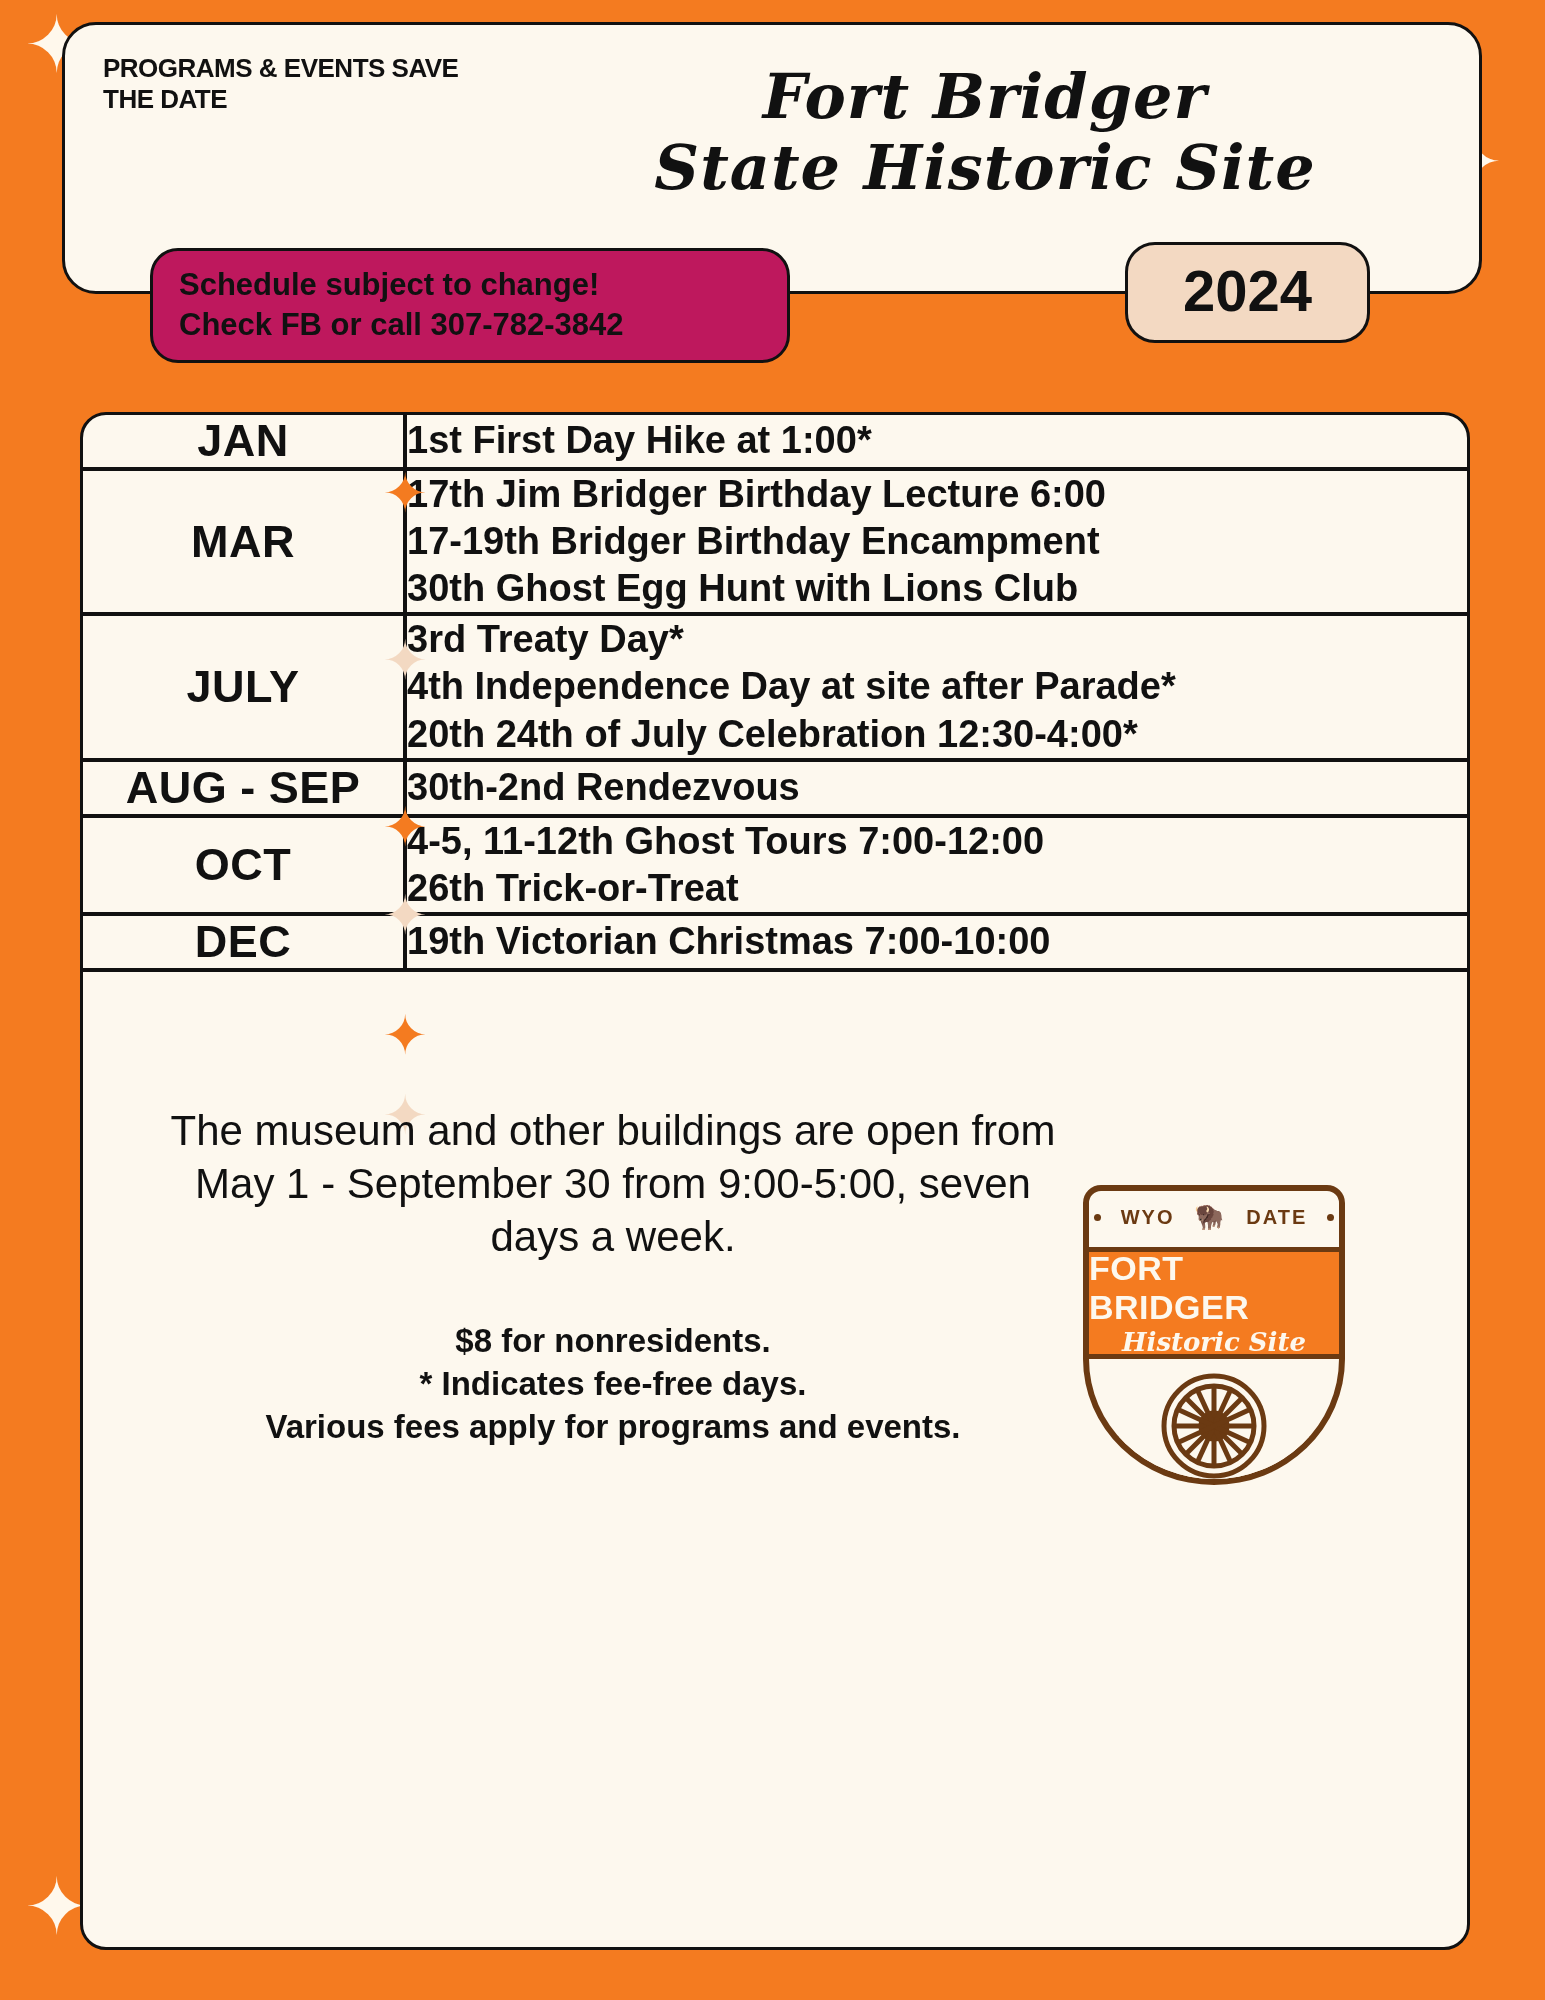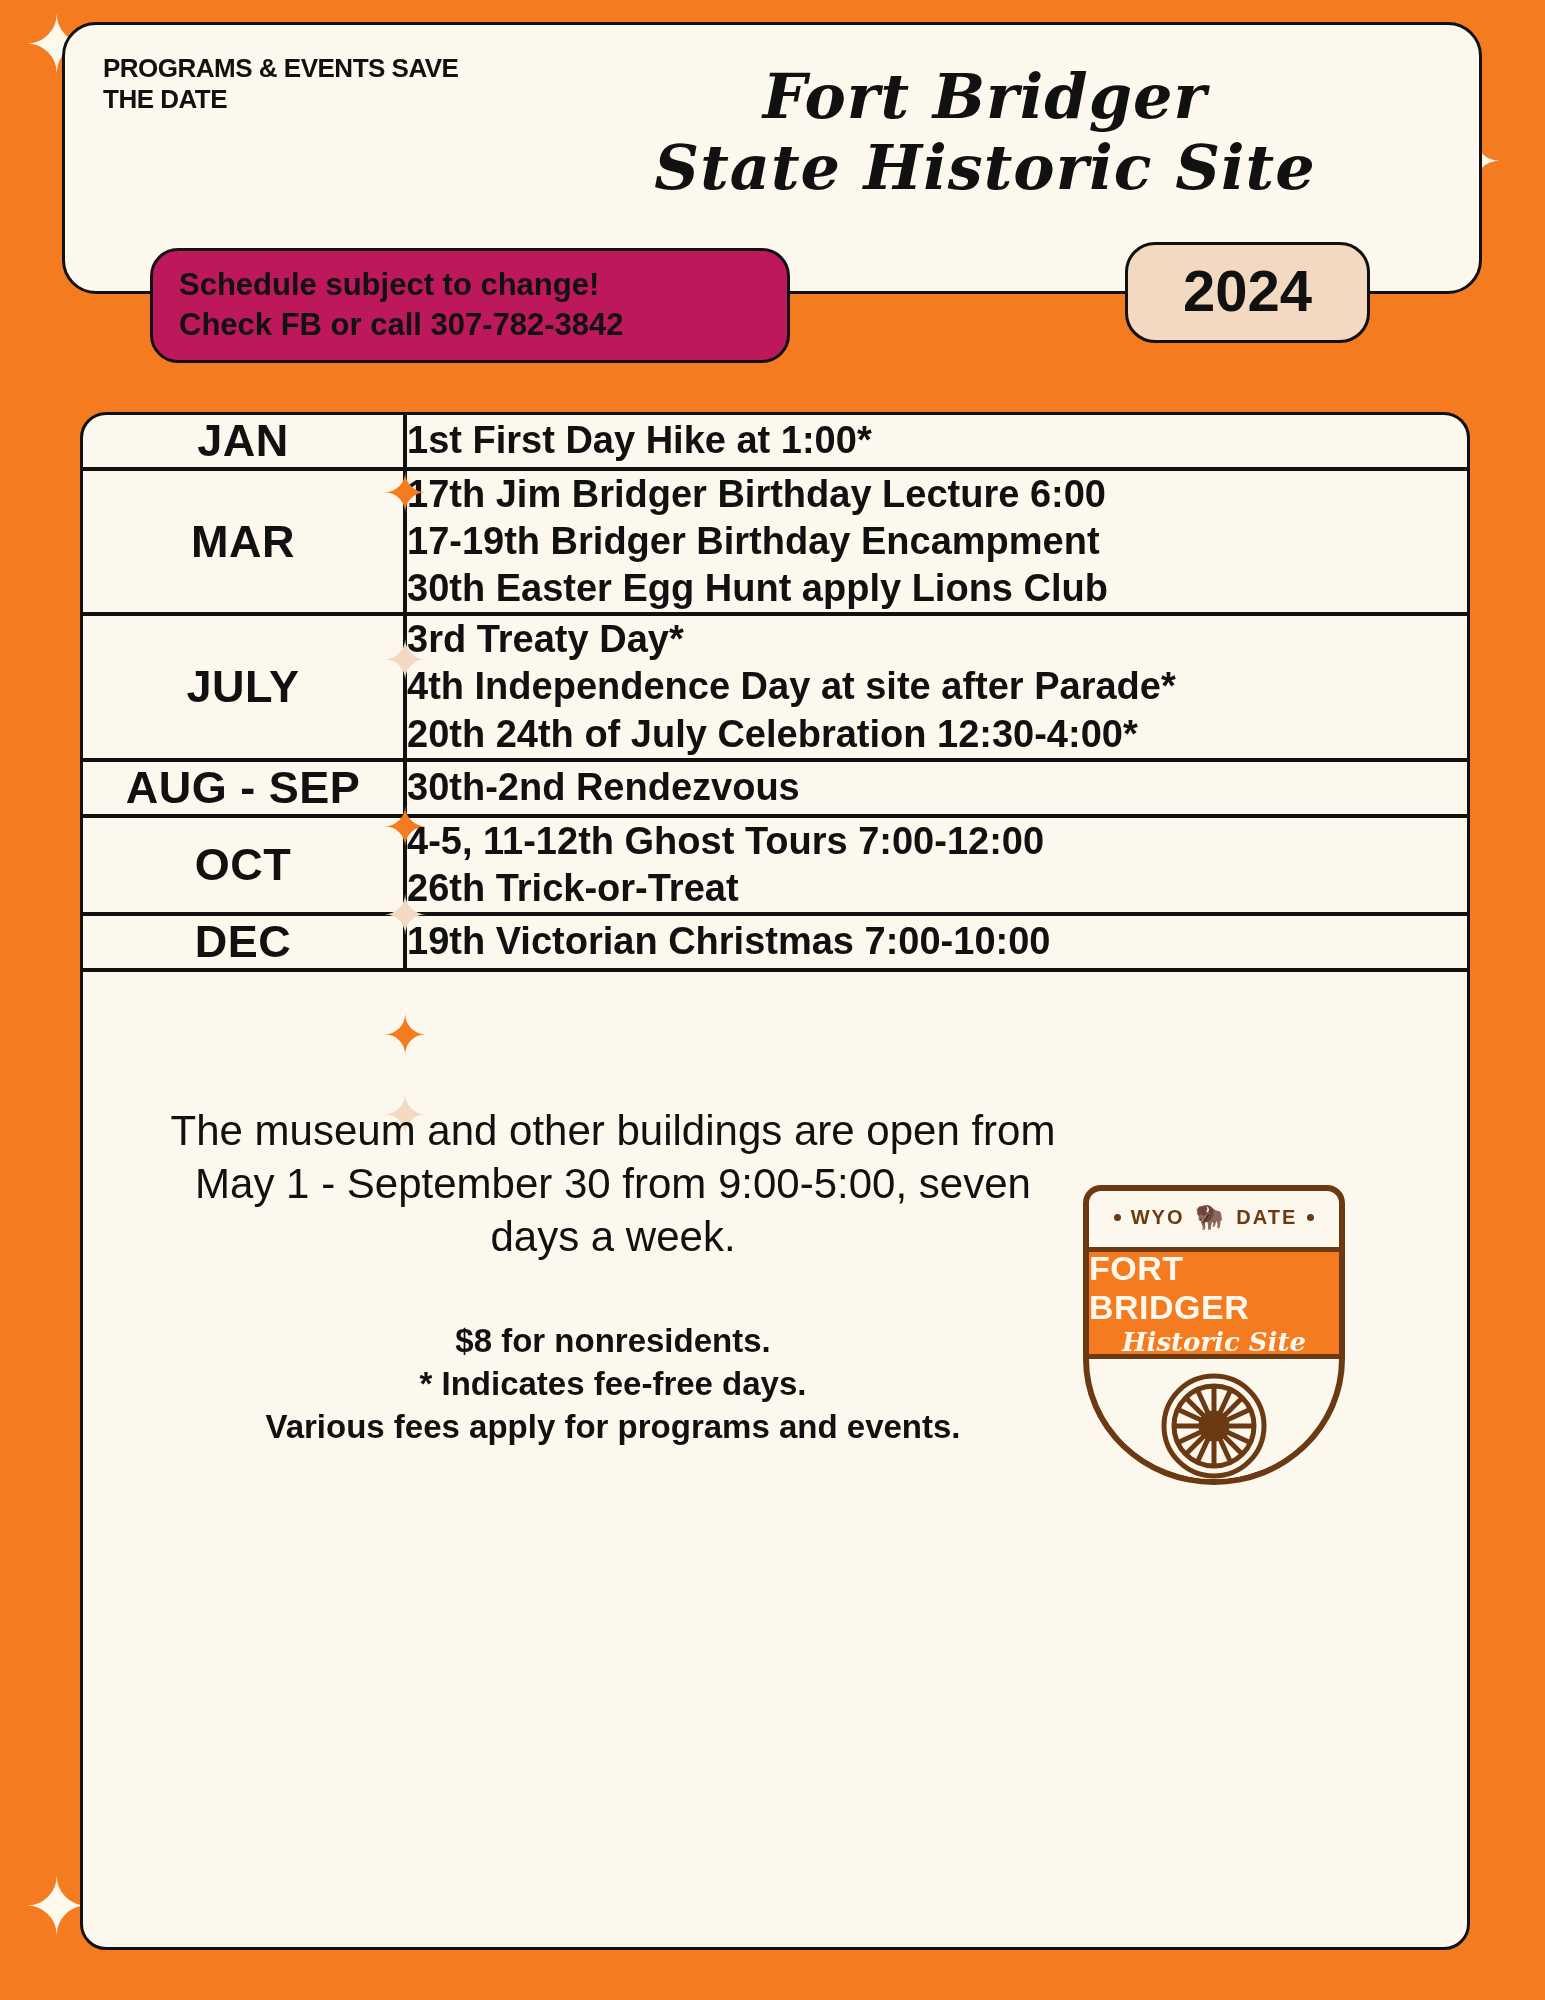--- a/index.html
+++ b/index.html
@@ -183,21 +183,21 @@
     border-radius: 18px 18px 50% 50% / 18px 18px 42% 42%;
     overflow: hidden;
   }
   .badge-top {
     position: absolute;
     left: 0; right: 0; top: 0;
     height: 52px;
     display: flex;
     align-items: center;
     justify-content: center;
-    gap: 10px;
+    gap: 20px;
     font-size: 20px;
     font-weight: bold;
     color: #6B3A12;
     letter-spacing: 2px;
   }
   .bison { font-size: 24px; color: #6B3A12; }
   .badge-band {
     position: absolute;
     left: 0; right: 0; top: 56px;
     height: 112px;
@@ -250,21 +250,21 @@
         <td class="month">JAN</td>
         <td class="events">
           <div class="ev">1st First Day Hike at 1:00*</div>
         </td>
       </tr>
       <tr>
         <td class="month">MAR</td>
         <td class="events">
           <div class="ev">17th Jim Bridger Birthday Lecture 6:00</div>
           <div class="ev">17-19th Bridger Birthday Encampment</div>
-          <div class="ev">30th Easter Egg Hunt apply Lions Club</div>
+          <div class="ev">30th Ghost Egg Hunt with Lions Club</div>
         </td>
       </tr>
       <tr>
         <td class="month">JULY</td>
         <td class="events">
           <div class="ev">3rd Treaty Day*</div>
           <div class="ev">4th Independence Day at site after Parade*</div>
           <div class="ev">20th 24th of July Celebration 12:30-4:00*</div>
         </td>
       </tr>

